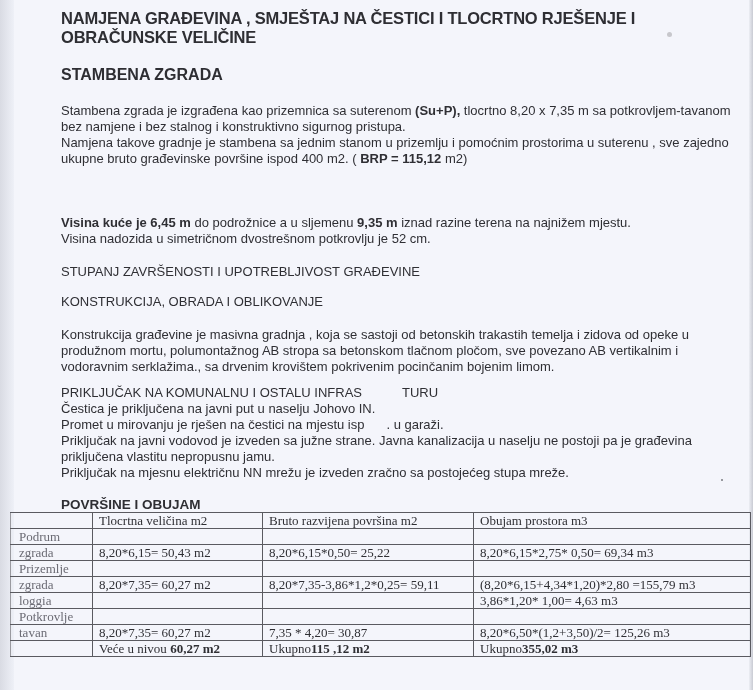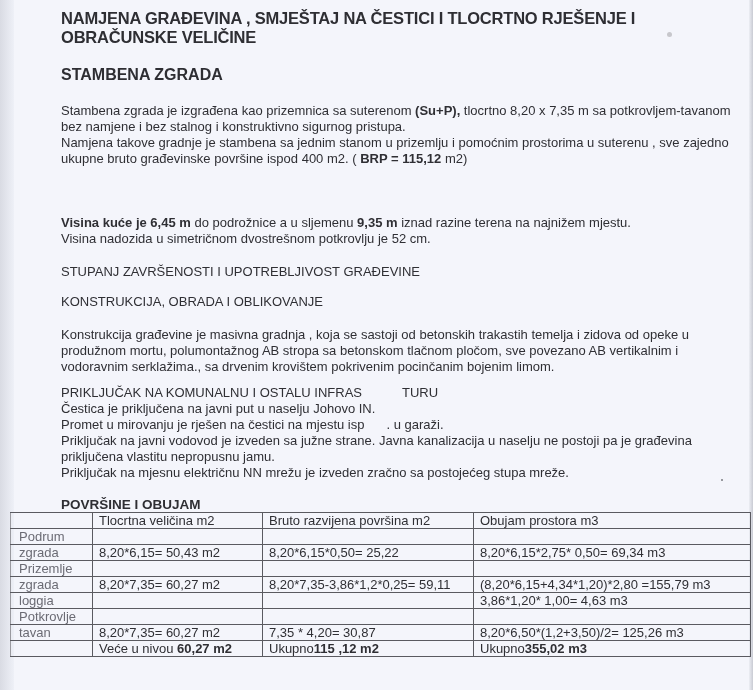--- a/index.html
+++ b/index.html
@@ -89,20 +89,21 @@
       font-size: 13px;
       color: #2f2f34;
     }
     table.surfaces td {
       border: 1px solid #5a5a60;
       padding: 0 6px;
       height: 15px;
       line-height: 15px;
       white-space: nowrap;
       vertical-align: middle;
+      font-family: Liberation Serif, serif;
     }
     table.surfaces td.label {
       width: 67px;
       padding-left: 8px;
       color: #6b6b74;
       border-left: 1px solid #9a9aa0;
       margin-top: 32px;
     }
     table.surfaces td.c1 { width: 157px; }
     table.surfaces td.c2 { width: 198px; }

